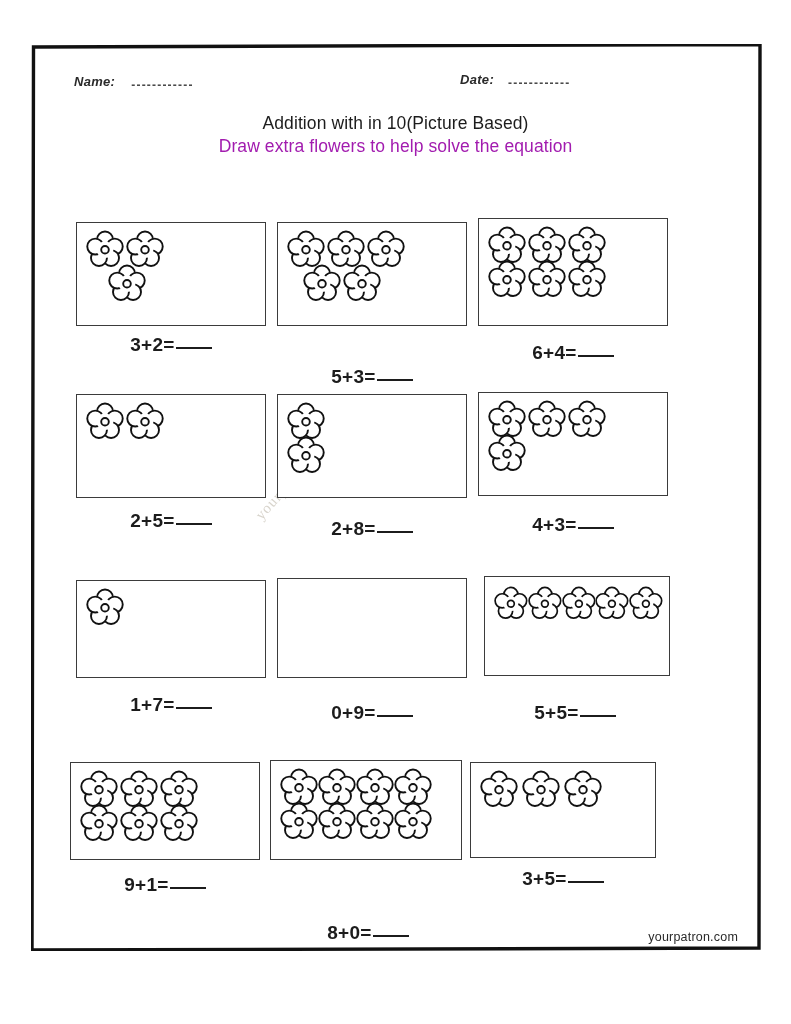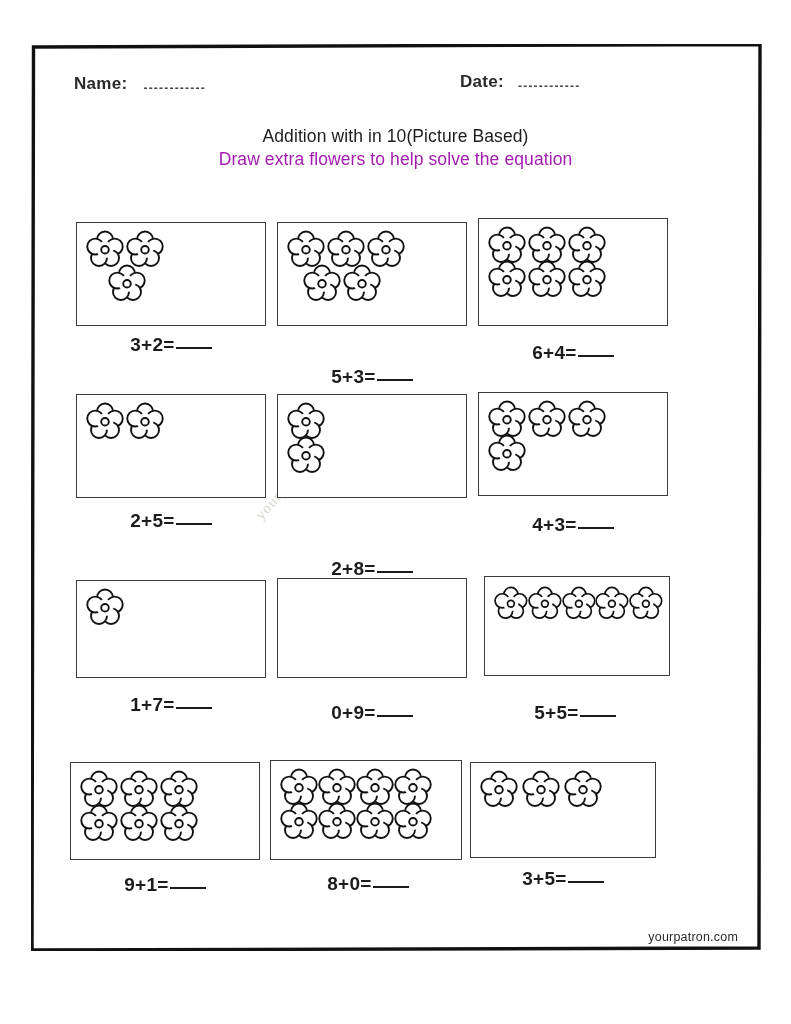--- a/index.html
+++ b/index.html
@@ -40,24 +40,25 @@
     height: 24px;
   }
   .field-group {
     position: absolute;
     display: flex;
     align-items: baseline;
   }
   #name-group { left: 74px; top: 0; }
   #date-group { left: 460px; top: -2px; }
   .field-label {
-    font-size: 17px;
+    font-size: 13px;
     font-weight: 700;
     letter-spacing: 0.3px;
     color: #2a2a2a;
+    font-style: italic;
   }
   .field-dashes {
     font-size: 12px;
     font-weight: 700;
     letter-spacing: 1.2px;
     color: #4a4a4a;
     margin-left: 16px;
     position: relative;
     top: 3px;
     white-space: nowrap;
@@ -71,21 +72,20 @@
     top: 112px;
     width: 791px;
     text-align: center;
   }
   #worksheet-title {
     font-size: 17.5px;
     line-height: 23px;
     color: #1c1c1c;
     font-weight: 400;
     letter-spacing: 0.1px;
-    margin-top: 13px;
   }
   #worksheet-subtitle {
     font-size: 17.5px;
     line-height: 23px;
     color: #a21caf;
     font-weight: 400;
     letter-spacing: 0.1px;
   }
 
   
@@ -430,21 +430,21 @@
                   <circle cx="65.87" cy="73.84" r="21"></circle>
                   <circle cx="34.13" cy="73.84" r="21"></circle>
                   <circle cx="24.32" cy="43.66" r="21"></circle>
                 </g>
                 <circle cx="50" cy="52" r="22" fill="#ffffff" stroke="none"></circle>
                 <circle cx="50" cy="52" r="10" fill="#ffffff" stroke="#111111" stroke-width="5"></circle>
               </svg>
             </div>
           </div>
         </div>
-        <div class="equation" style="position: absolute; left: 267px; top: 518px; width: 210px; margin-top: 40px;"><span>2+8=</span><span class="eq-blank" title="___"></span></div>
+        <div class="equation" style="position: absolute; left: 267px; top: 518px; width: 210px;"><span>2+8=</span><span class="eq-blank" title="___"></span></div>
       </div>
       <div class="problem" style="left: 0px; top: 0px;">
         <div class="picture-box" style="position: absolute; left: 478px; top: 392px; width: 190px; height: 104px;">
           <div class="flower-area">
             <div class="flower-row" style="margin-left: 0px; margin-top: 0px; gap: 2px;">
               <svg width="38" height="38" viewBox="0 0 100 100" class="flower">
                 <g fill="#ffffff" stroke="#111111" stroke-width="5">
                   <circle cx="50.00" cy="25.00" r="21"></circle>
                   <circle cx="75.68" cy="43.66" r="21"></circle>
                   <circle cx="65.87" cy="73.84" r="21"></circle>
@@ -751,21 +751,21 @@
                   <circle cx="65.87" cy="73.84" r="21"></circle>
                   <circle cx="34.13" cy="73.84" r="21"></circle>
                   <circle cx="24.32" cy="43.66" r="21"></circle>
                 </g>
                 <circle cx="50" cy="52" r="22" fill="#ffffff" stroke="none"></circle>
                 <circle cx="50" cy="52" r="10" fill="#ffffff" stroke="#111111" stroke-width="5"></circle>
               </svg>
             </div>
           </div>
         </div>
-        <div class="equation" style="position: absolute; left: 262px; top: 873px; width: 212px;"><span>8+0=</span><span class="eq-blank" title="___"></span></div>
+        <div class="equation" style="position: absolute; left: 262px; top: 922px; width: 212px;"><span>8+0=</span><span class="eq-blank" title="___"></span></div>
       </div>
       <div class="problem" style="left: 0px; top: 0px;">
         <div class="picture-box" style="position: absolute; left: 470px; top: 762px; width: 186px; height: 96px;">
           <div class="flower-area">
             <div class="flower-row" style="margin-left: 0px; margin-top: 0px; gap: 4px;">
               <svg width="38" height="38" viewBox="0 0 100 100" class="flower">
                 <g fill="#ffffff" stroke="#111111" stroke-width="5">
                   <circle cx="50.00" cy="25.00" r="21"></circle>
                   <circle cx="75.68" cy="43.66" r="21"></circle>
                   <circle cx="65.87" cy="73.84" r="21"></circle>

